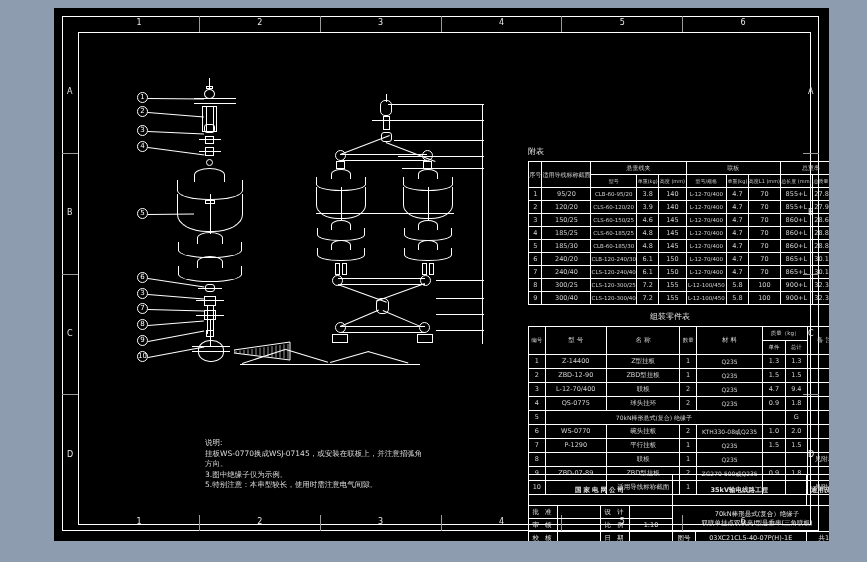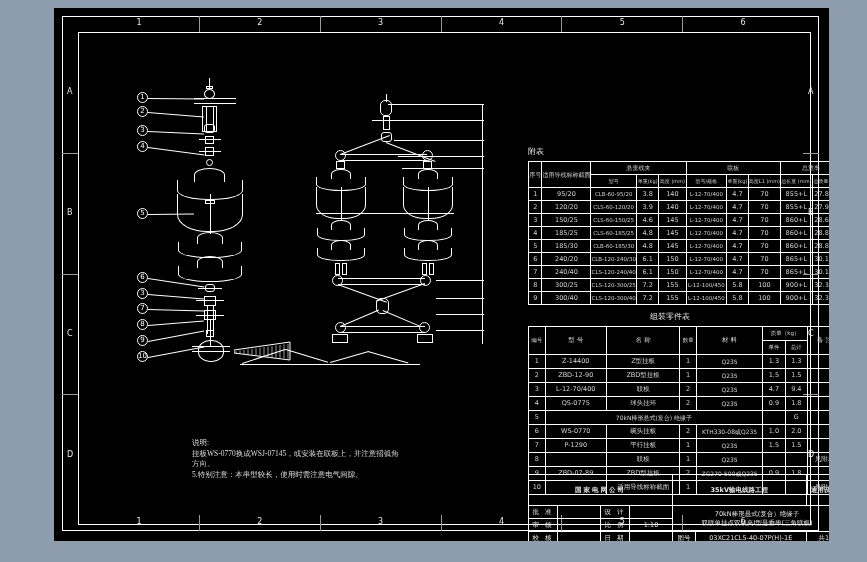--- a/index.html
+++ b/index.html
@@ -50,22 +50,22 @@
   .tbl-cap{position:absolute;color:#e6e6e6;font-size:8px;}
 
   
   #t-parts{left:474px;top:318px;width:314px;}
   #t-parts td,#t-parts th{height:13px;font-size:6.5px;line-height:13px;color:#d2d2d2;}
   #t-parts .hd{font-size:6.5px;}
   #t-parts .hd-s{font-size:5.5px;}
   #t-parts .wide{font-size:6px;}
 
   
-  #notes{position:absolute;left:138px;top:430px;width:310px;color:#dedede;
-         font-size:7.5px;line-height:10.5px;font-family:Liberation Serif, serif;}
+  #notes{position:absolute;left:151px;top:430px;width:310px;color:#dedede;
+         font-size:7.5px;line-height:10.5px;}
   #notes .nt{display:block;}
 
   
   #title-block{position:absolute;left:474px;top:466px;width:314px;height:57px;}
   #title-block table{border-collapse:collapse;width:100%;height:100%;color:#e4e4e4;}
   #title-block td{border:1px solid #fff;text-align:center;font-size:6.5px;padding:0;
                   white-space:nowrap;overflow:hidden;}
   .tb-company{font-size:11px;letter-spacing:2px;}
   .tb-proj{font-size:7.5px;}
   .tb-lbl{font-size:7px;letter-spacing:2px;}
@@ -539,20 +539,21 @@
             <td>见附表</td>
           </tr>
         </tbody>
     </table>
 
     <div id="notes">
       <span class="nt">说明:</span>
       <div id="notes-lines">
           <span class="nt">挂板WS-0770换成WSJ-07145，或安装在联板上，并注意招弧角</span>
           <span class="nt">方向。</span>
+          <span class="nt">3.图中绝缘子仅为示例。</span>
           <span class="nt">5.特别注意：本串型较长，使用时需注意电气间隙。</span>
         </div>
     </div>
 
     <div id="title-block">
       <table>
         <tbody>
             <tr style="height:31px;font-weight:bold;">
           <td class="tb-company" colspan="4">国家电网公司</td>
           <td class="tb-proj" colspan="4">35kV输电线路工程</td>

